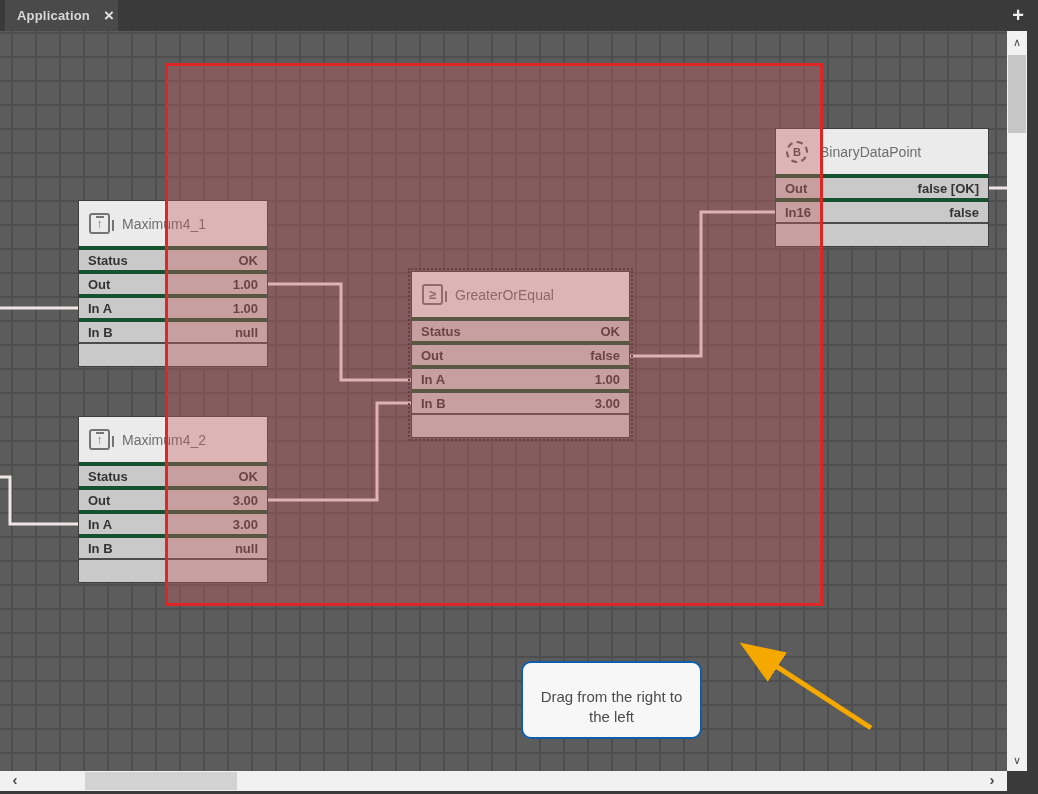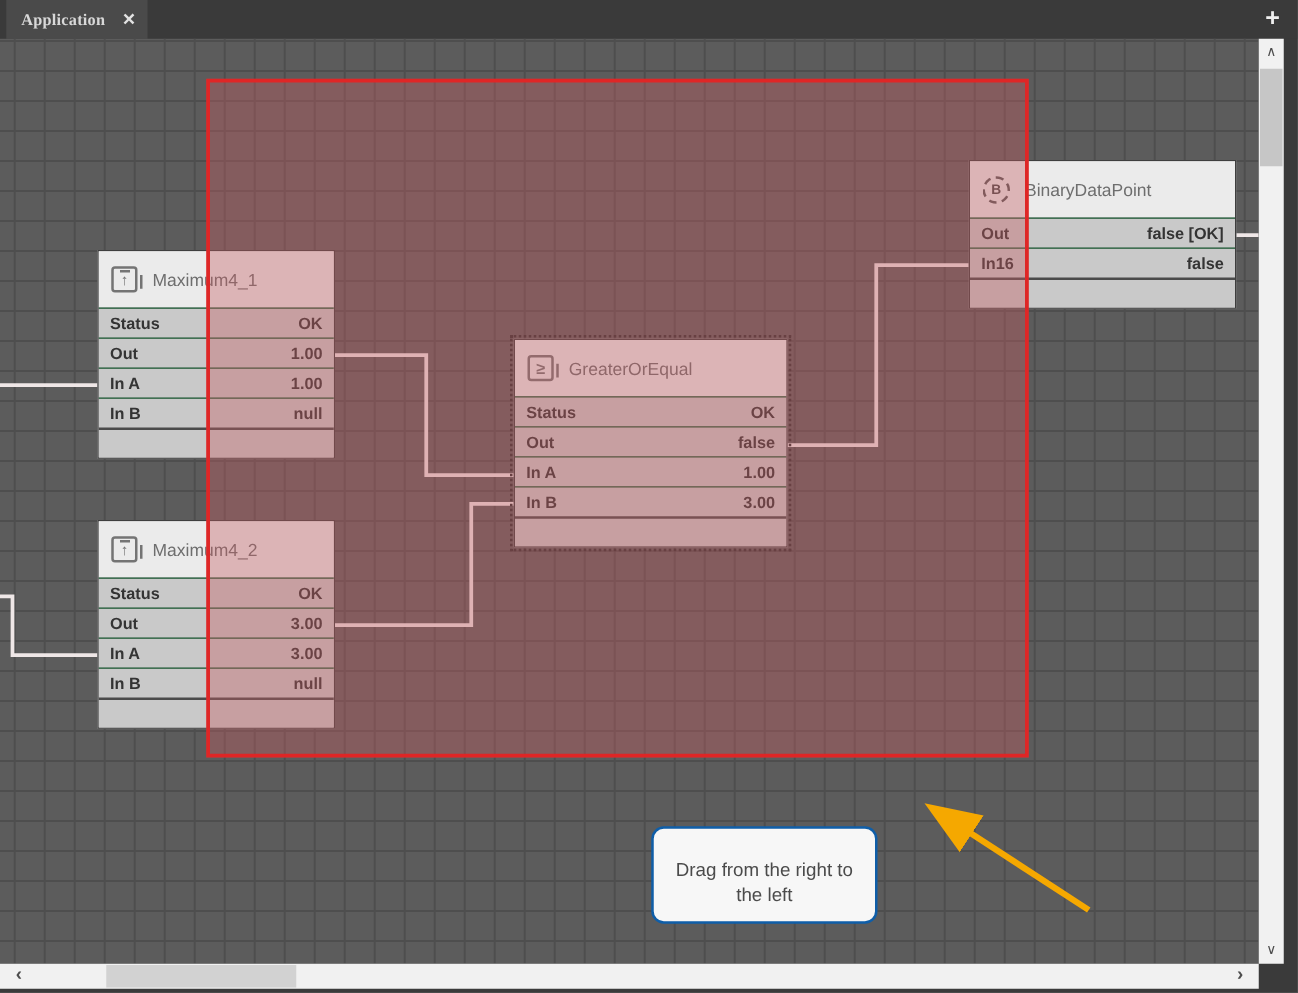--- a/index.html
+++ b/index.html
@@ -4,21 +4,21 @@
 <style>
   * { margin:0; padding:0; box-sizing:border-box; }
   html,body { width:1038px; height:794px; }
   body { font-family:"Liberation Sans", sans-serif; background:#3a3a3a; position:relative;
          width:1038px; height:794px; overflow:hidden; }
 
   
   .tabbar { position:absolute; left:0; top:0; width:1038px; height:31px; background:#3a3a3a; }
   .tab { position:absolute; left:5px; top:0; width:113px; height:31px; background:#4a4a4a;
          display:flex; align-items:center; padding:0 12px; gap:14px; }
-  .tab-label { color:#d8d8d8; font-size:13px; font-weight:bold; letter-spacing:.2px;font-family:Liberation Serif, serif; }
+  .tab-label { color:#d8d8d8; font-size:13px; font-weight:bold; letter-spacing:.2px; }
   .tab-close { color:#e3e3e3; font-size:17px; font-weight:bold; line-height:1; cursor:pointer; }
   .tab-add { position:absolute; right:8px; top:3px; width:24px; height:24px; color:#efefef;
              font-size:20px; font-weight:bold; text-align:center; line-height:24px; cursor:pointer; }
 
   
   .canvas { position:absolute; left:0; top:31px; width:1007px; height:740px;
             background-color:#5c5c5c;
             background-image:
               linear-gradient(to right, #4e4e4e 2px, transparent 2px),
               linear-gradient(to bottom, #4e4e4e 2px, transparent 2px);
@@ -27,21 +27,21 @@
   
   svg.layer { position:absolute; pointer-events:none; }
   #wires { left:0; top:31px; }
   #arrowlayer { left:0; top:31px; }
 
   
   .block { position:absolute; background:#c9c9c9; border:1px solid #3e3e3e; }
   .block.selected { outline:2px dotted #2f2f2f; outline-offset:1px; }
   .bheader { height:45px; background:#ebebeb; display:flex; align-items:center; gap:12px; padding:0 10px; }
   .btitle { font-size:14px; color:#6e6e6e; }
-  .brow { height:24px; border-top:1px solid #14532d; display:flex; justify-content:space-between;
+  .brow { height:24px; border-top:4px solid #14532d; display:flex; justify-content:space-between;
           align-items:center; padding:0 9px; background:#c9c9c9; }
   .rlabel, .rvalue { font-weight:bold; font-size:13px; color:#343434; }
   .bfooter { height:24px; border-top:2px solid #4b4b4b; background:#c9c9c9; }
 
   .iconbox { width:21px; height:21px; border:2px solid #747474; border-radius:3px; position:relative;
              display:flex; align-items:center; justify-content:center; color:#747474;
              font-weight:bold; font-size:13px; flex:0 0 auto; }
   .iconbox::after { content:""; position:absolute; right:-6px; bottom:1px; width:2px; height:11px; background:#747474; }
   .iconbox.icon-max .glyph { border-top:2px solid #747474; font-size:12px; line-height:1.1; padding:0 1px; }
   .iconcircle { width:22px; height:22px; border:2px dashed #5a5a5a; border-radius:50%;

